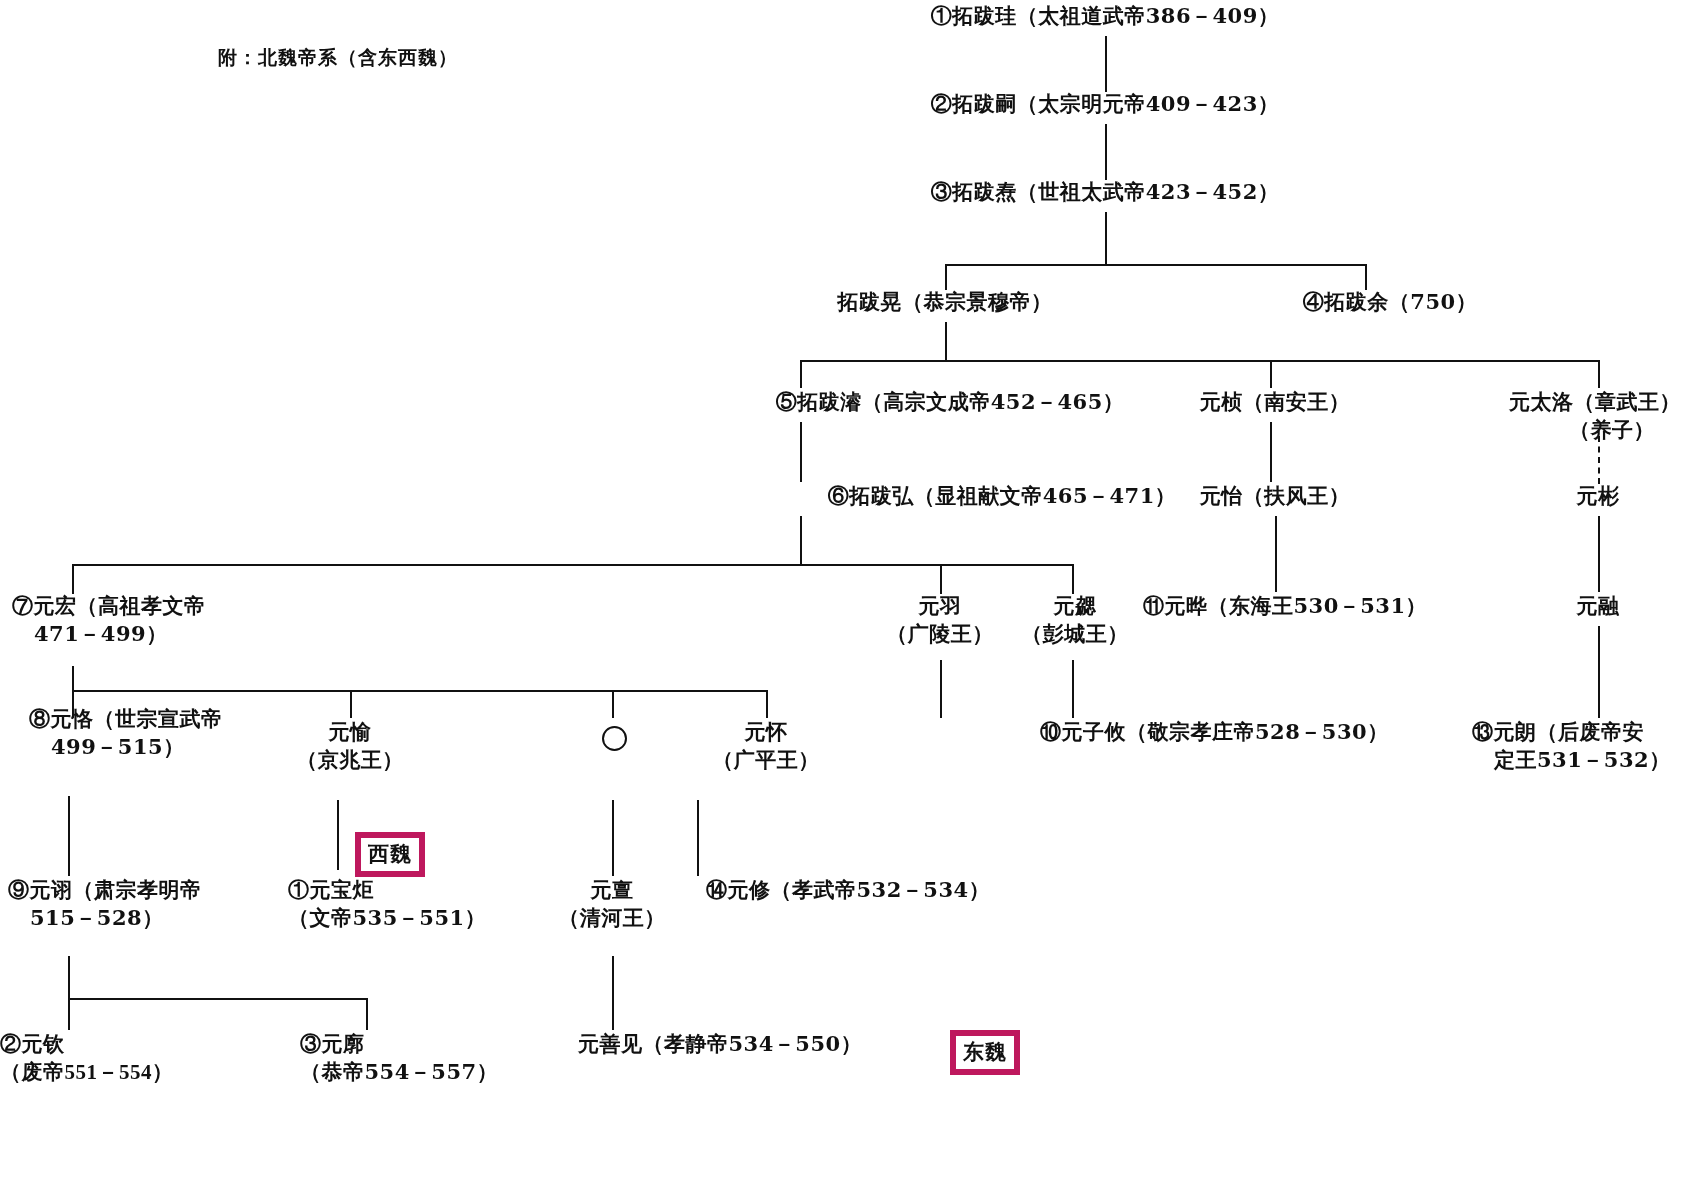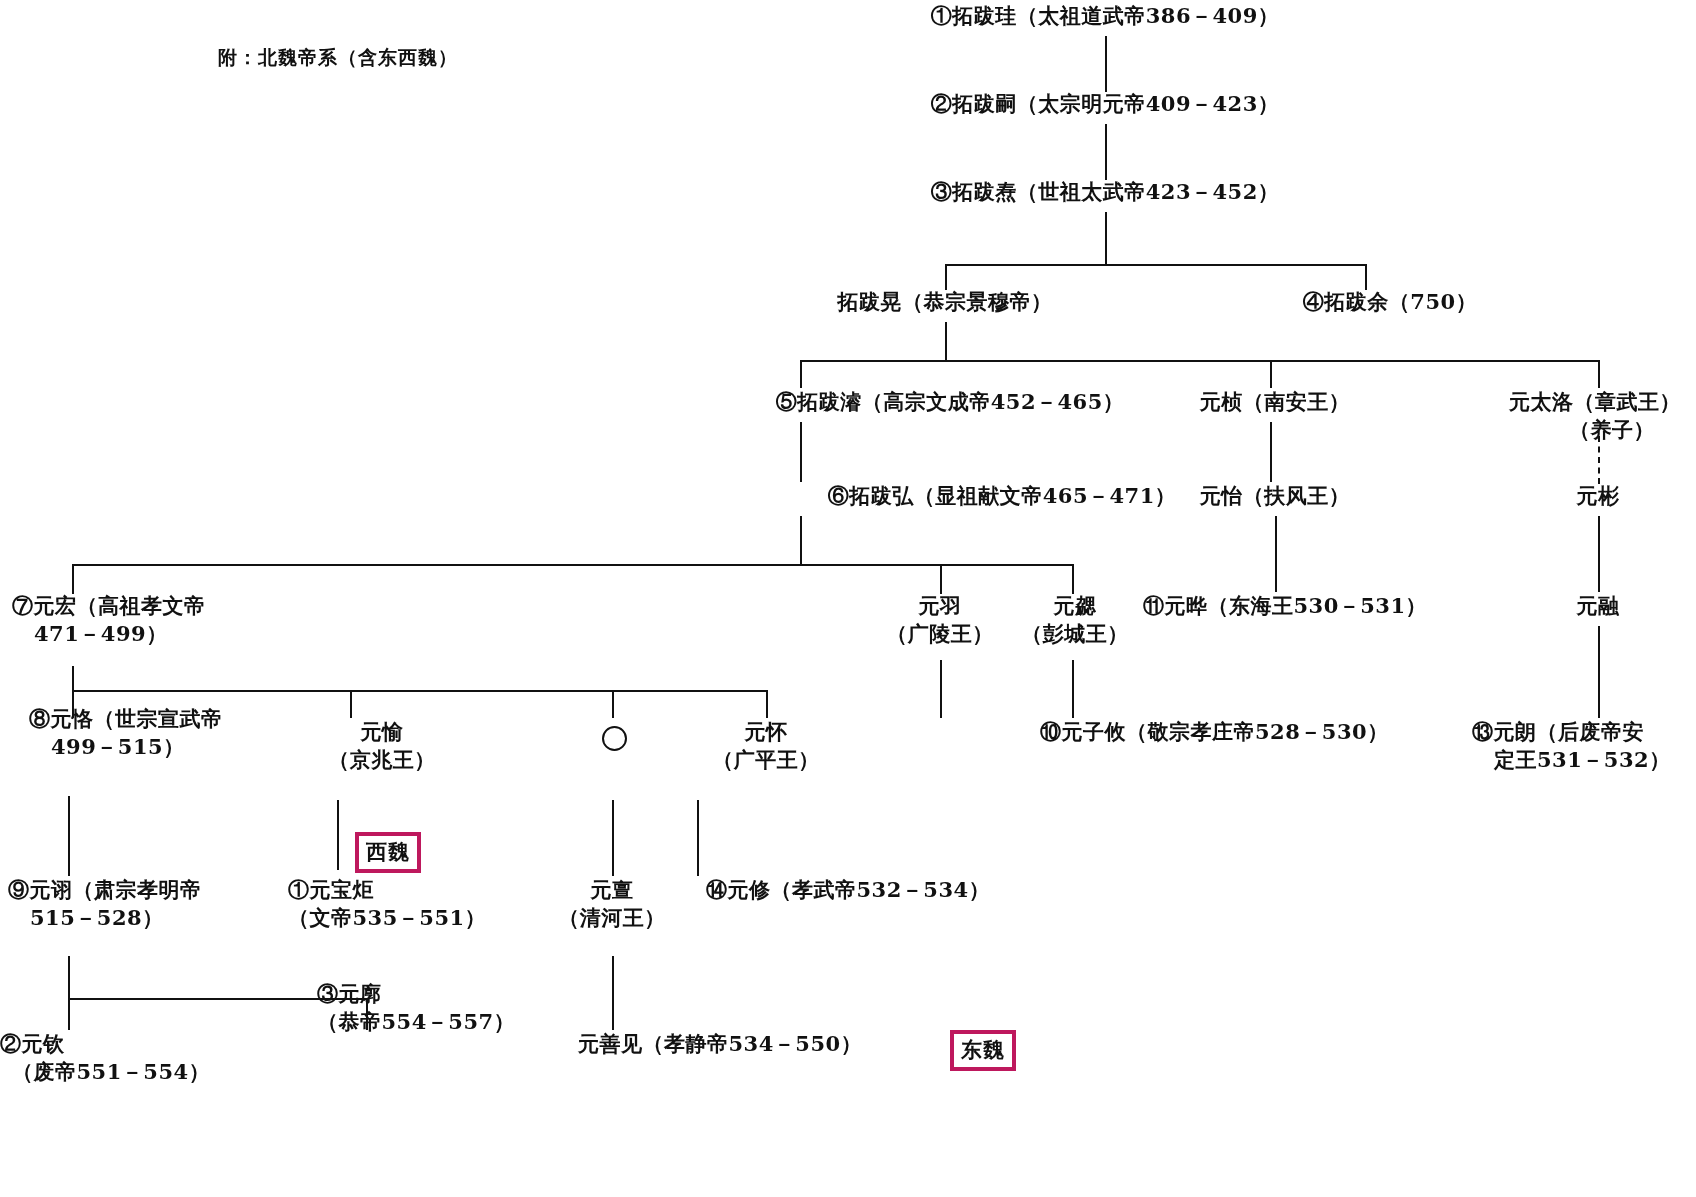--- a/index.html
+++ b/index.html
@@ -25,21 +25,21 @@
   .node .l2{display:block;}
   .caption{
     position:absolute;
     font-size:19px;
     font-weight:700;
     letter-spacing:1px;
     white-space:nowrap;
   }
   .boxlabel{
     position:absolute;
-    border:4px solid #be185d;
+    border:6px solid #be185d;
     padding:2px 7px 3px 7px;
     font-size:21px;
     font-weight:700;
     letter-spacing:1px;
     background:#fff;
     white-space:nowrap;
   }
   .circle-node{
     position:absolute;
     width:21px;height:21px;
@@ -156,21 +156,21 @@
   <div class="ln vline" style="left:766px;top:690px;height:28px;"></div>
 
   <div class="ln vline" style="left:940px;top:660px;height:58px;"></div>
   <div class="ln vline" style="left:1072px;top:660px;height:58px;"></div>
   <div class="ln vline" style="left:1598px;top:626px;height:92px;"></div>
 
   <div class="node left" style="left:8px;top:705px;margin-left:21px;">
     <span>⑧元恪（世宗宣武帝</span>
     <span class="l2 indent3">499－515）</span>
   </div>
-  <div class="node center" style="left:350px;top:718px;margin-left:32px;">
+  <div class="node center" style="left:350px;top:718px;">
     <span>元愉</span>
     <span class="l2">（京兆王）</span>
   </div>
   <div class="circle-node" style="left:602px;top:726px;"></div>
   <div class="node center" style="left:766px;top:718px;">
     <span>元怀</span>
     <span class="l2">（广平王）</span>
   </div>
   <div class="node left" style="left:1040px;top:718px;">
     <span>⑩元子攸（敬宗孝庄帝528－530）</span>
@@ -204,23 +204,23 @@
   </div>
 
   <div class="ln vline" style="left:68px;top:956px;height:42px;"></div>
   <div class="ln hline" style="left:68px;top:998px;width:298px;"></div>
   <div class="ln vline" style="left:68px;top:998px;height:32px;"></div>
   <div class="ln vline" style="left:366px;top:998px;height:32px;"></div>
   <div class="ln vline" style="left:612px;top:956px;height:74px;"></div>
 
   <div class="node left" style="left:0px;top:1030px;">
     <span>②元钦</span>
-    <span class="l2" style="padding-left:12px;">（废帝551－554）</span>
-  </div>
-  <div class="node left" style="left:300px;top:980px;margin-left:17px;">
+    <span class="l2" style="padding-left:0;font-family:Liberation Serif, serif;">（废帝551－554）</span>
+  </div>
+  <div class="node left" style="left:300px;top:1030px;">
     <span>③元廓</span>
     <span class="l2" style="padding-left:0;">（恭帝554－557）</span>
   </div>
   <div class="node left" style="left:578px;top:1030px;">
     <span>元善见（孝静帝534－550）</span>
   </div>
 
   <div class="boxlabel" style="left:950px;top:1030px;">东魏</div>
 
 </div>

